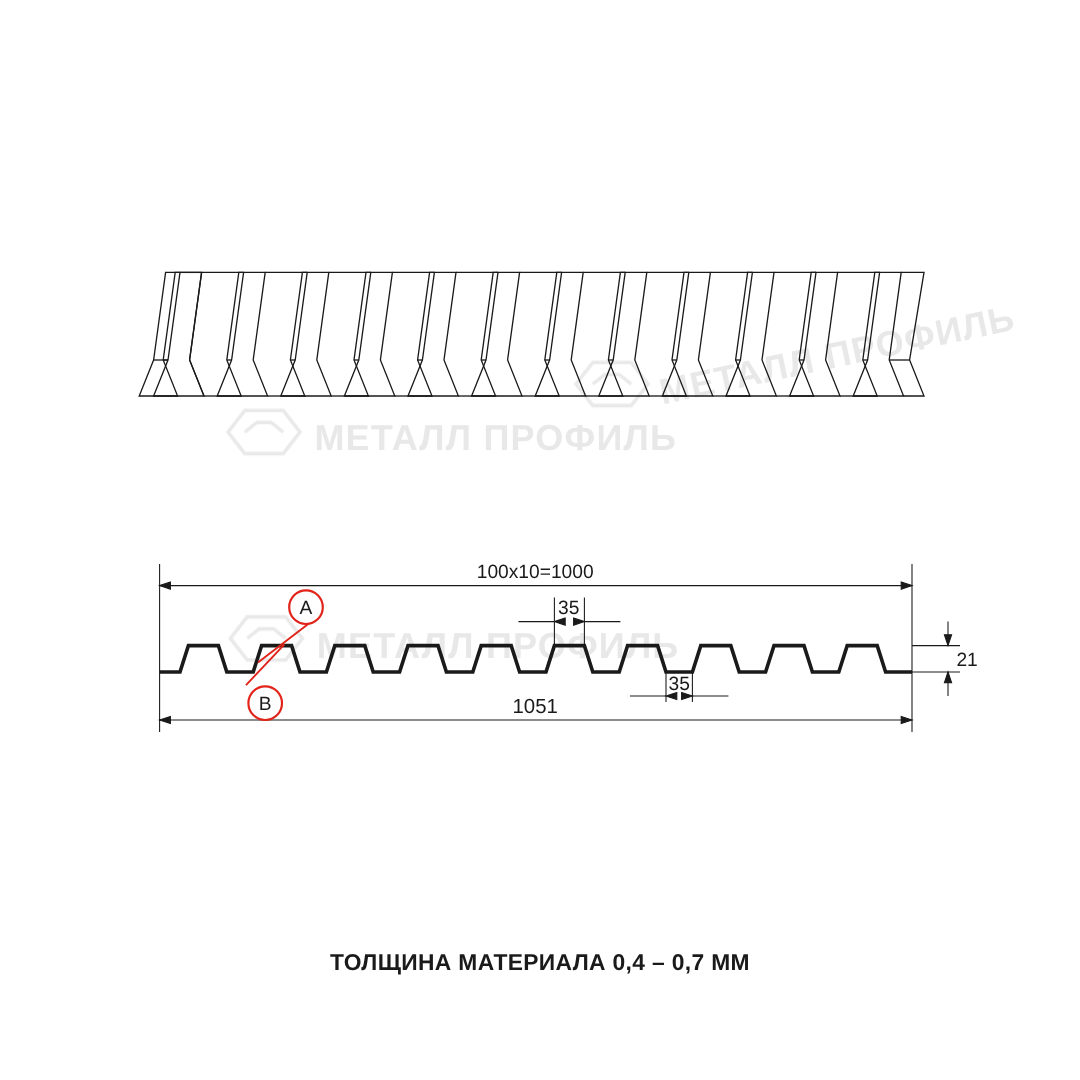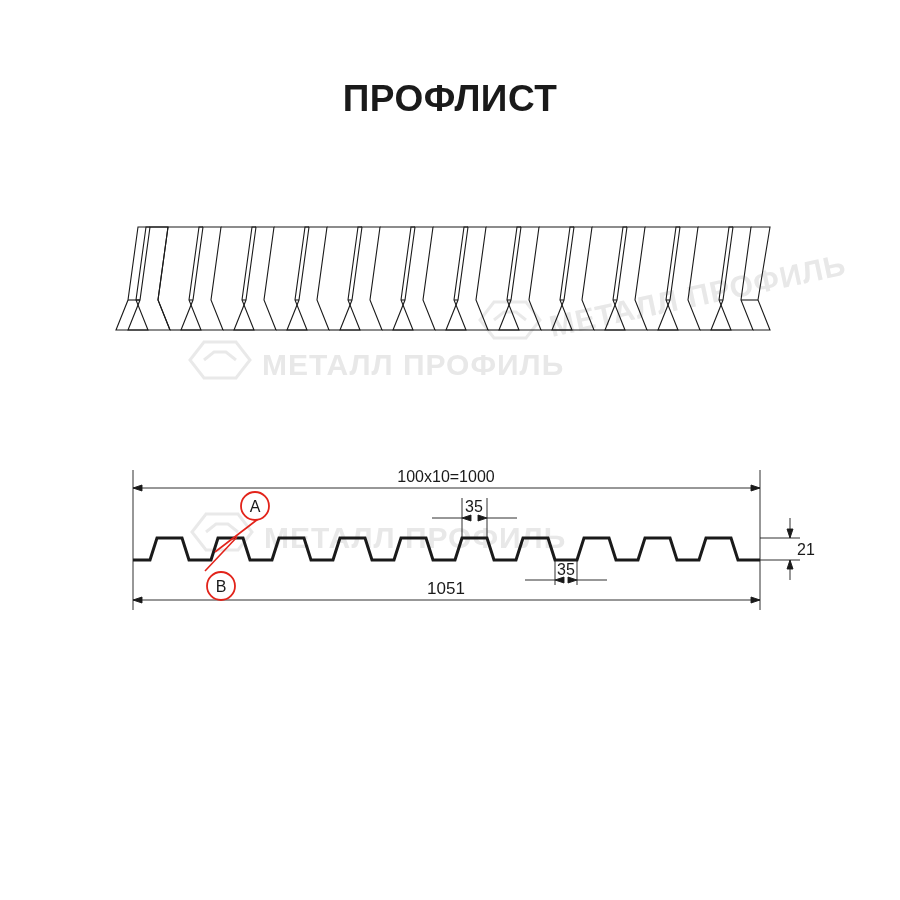--- a/index.html
+++ b/index.html
@@ -100,21 +100,20 @@
         </g>
       </g>
       <g fill="#e8e8e8">
         <text x="262" y="375" font-size="30" font-weight="bold" letter-spacing="1">МЕТАЛЛ ПРОФИЛЬ</text>
         <text x="552" y="337" font-size="30" font-weight="bold" letter-spacing="1" transform="rotate(-12 552 337)">МЕТАЛЛ ПРОФИЛЬ</text>
         <text x="264" y="548" font-size="30" font-weight="bold" letter-spacing="1">МЕТАЛЛ ПРОФИЛЬ</text>
       </g>
     </svg>
   </div>
 
-  <div class="title">ПРОФЛИСТ</div>
 
   <div class="iso-wrap">
     <svg width="900" height="200" viewBox="0 0 900 200">
       <g stroke="#1a1a1a" stroke-width="1.1" fill="none" stroke-linejoin="miter">
 
         <g>
 
           <path d="M128 140 L140 110 L150 37 L168 37 L158 110 L170 140 Z"></path>
           <path d="M170 140 L158 110 L168 37"></path>
           <path d="M128 140 L148 140 L136 110 L146 37 L150 37"></path>
@@ -292,14 +291,15 @@
       <g fill="#1a1a1a">
         <text x="446" y="42" text-anchor="middle" font-size="16">100х10=1000</text>
         <text x="474" y="72" text-anchor="middle" font-size="16">35</text>
         <text x="566" y="135" text-anchor="middle" font-size="16">35</text>
         <text x="446" y="154" text-anchor="middle" font-size="17">1051</text>
         <text x="797" y="115" text-anchor="start" font-size="16">21</text>
       </g>
     </svg>
   </div>
 
+  <div class="footer">ТОЛЩИНА МАТЕРИАЛА 0,4 – 0,7 ММ</div>
 
 </div>
 
 </body></html>

